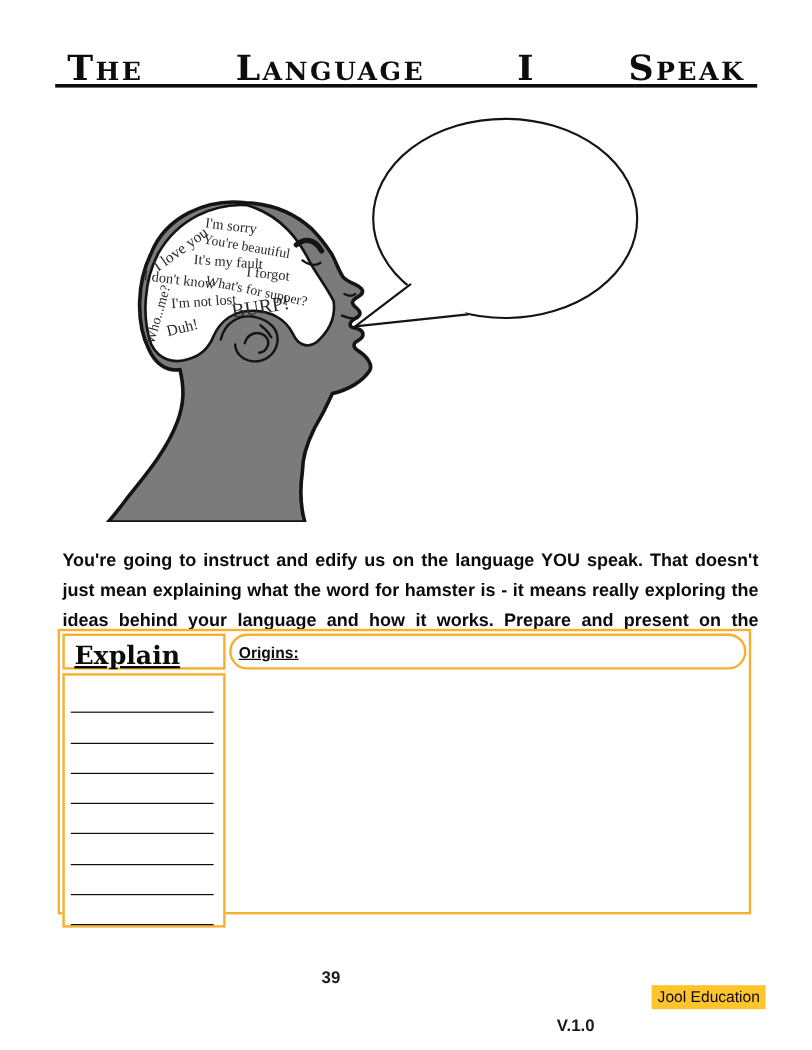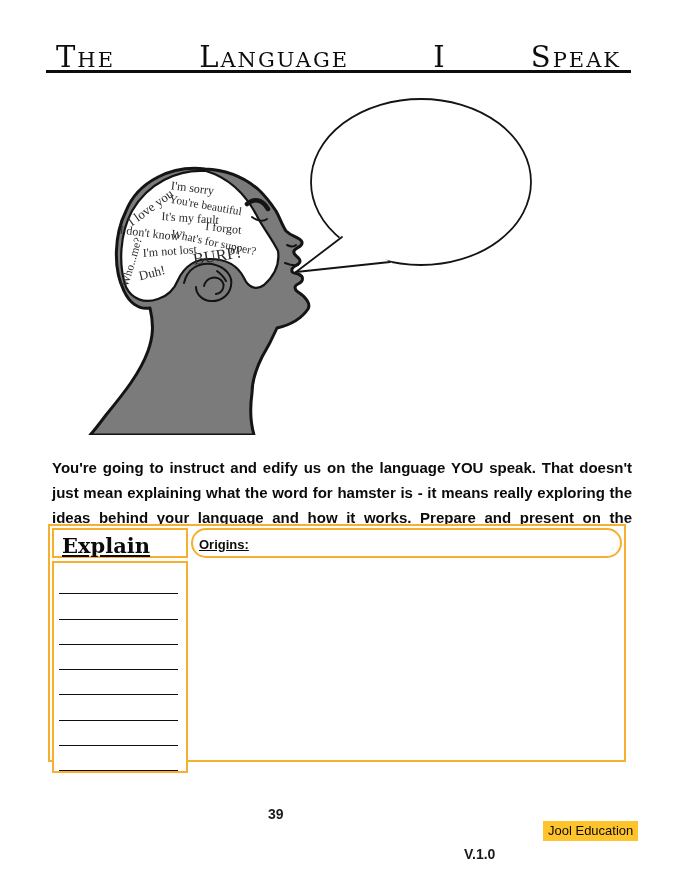--- a/index.html
+++ b/index.html
@@ -14,21 +14,21 @@
     display:flex; align-items:flex-end; justify-content:space-between;
     padding:0 10px 6px 10px; box-sizing:border-box;
   }
   .banner-underline {
     position:absolute; left:0; right:0; bottom:4px; height:3px; background:#0d0d0d;
   }
   .title-word {
     display:inline-block;
     font-family:"DejaVu Serif", serif;
     font-size:21px; line-height:22px; color:#0d0d0d;
-    text-transform:uppercase; letter-spacing:2px; font-weight:400;
+    text-transform:uppercase; letter-spacing:2px; font-weight:700;
     position:relative; z-index:2;
   }
   .title-word::first-letter { font-size:29px; }
 
   
   .illustration { position:absolute; left:80px; top:85px; width:470px; height:350px; }
   .phrase {
     font-family:cursive;
     fill:#2b2b2b;
   }

